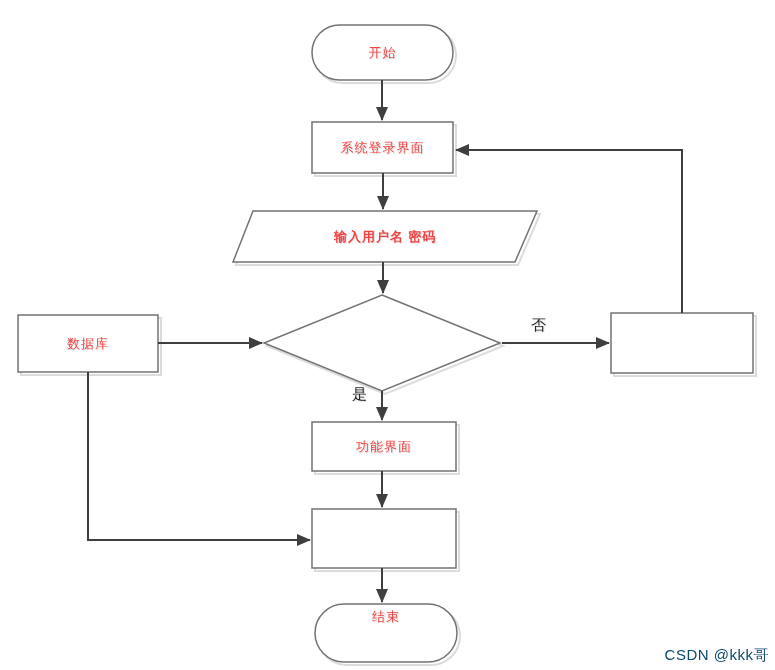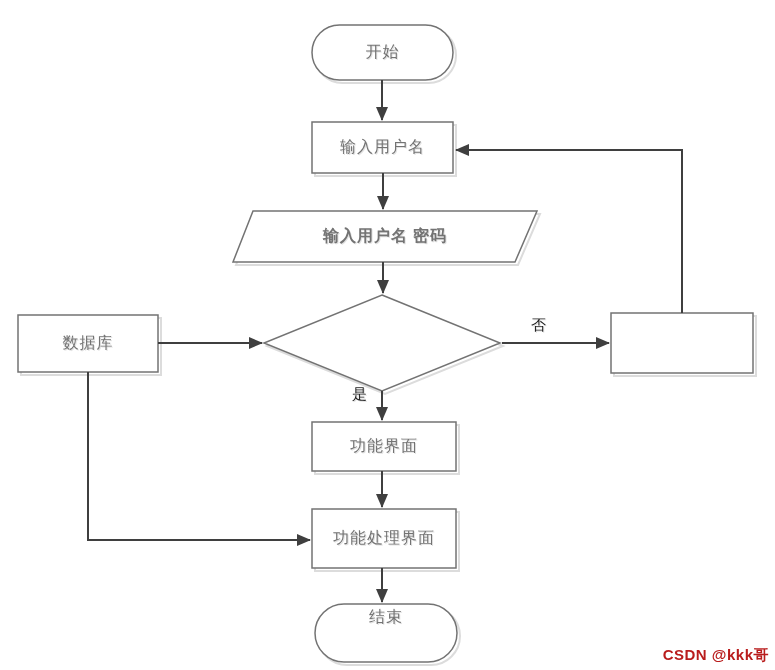--- a/index.html
+++ b/index.html
@@ -18,44 +18,43 @@
   .canvas svg {
     position: absolute;
     left: 0;
     top: 0;
   }
   .node-label {
     position: absolute;
     display: flex;
     align-items: center;
     justify-content: center;
-    font-size: 16px;
+    font-size: 13px;
     letter-spacing: 1px;
-    color: #737373;
+    color: #ef4444;
     text-shadow: 1px 1px 0 rgba(190,190,190,0.45);
     white-space: nowrap;
     pointer-events: none;
   }
   .edge-label {
     position: absolute;
     font-size: 15px;
     color: #1c1c1c;
     text-shadow: 1px 1px 0 rgba(190,190,190,0.45);
     pointer-events: none;
   }
   .watermark {
     position: absolute;
     right: 6px;
     bottom: 5px;
     font-family: "Liberation Sans", sans-serif;
     font-size: 15px;
-    color: #b91c1c;
+    color: #0c4a6e;
     letter-spacing: 0.5px;
     pointer-events: none;
-    font-weight: bold;
   }
 </style>
 </head>
 <body>
 
 <div class="canvas">
 
   <svg width="775" height="670" viewBox="0 0 775 670">
     <defs>
       <marker id="arrow" markerUnits="userSpaceOnUse" markerWidth="15" markerHeight="13" refX="13" refY="6" orient="auto">
@@ -95,24 +94,23 @@
       <path d="M502,343 L609,343" marker-end="url(#arrow)"></path>
       <path d="M158,343 L262,343" marker-end="url(#arrow)"></path>
       <path d="M88,372 L88,540 L310,540" marker-end="url(#arrow)"></path>
       <path d="M682,313 L682,150 L456,150" marker-end="url(#arrow)"></path>
       <path d="M382,471 L382,507" marker-end="url(#arrow)"></path>
       <path d="M382,568 L382,602" marker-end="url(#arrow)"></path>
     </g>
   </svg>
 
   <div class="node-label" style="left:312px; top:25px;  width:141px; height:55px;">开始</div>
-  <div class="node-label" style="left:312px; top:122px; width:141px; height:51px;">输入用户名</div>
+  <div class="node-label" style="left:312px; top:122px; width:141px; height:51px;">系统登录界面</div>
   <div class="node-label" style="left:233px; top:211px; width:304px; height:51px;font-weight:bold;">输入用户名 密码</div>
   <div class="node-label" style="left:18px;  top:315px; width:140px; height:57px;">数据库</div>
   <div class="node-label" style="left:312px; top:422px; width:144px; height:49px;text-align:right;">功能界面</div>
-  <div class="node-label" style="left:312px; top:509px; width:144px; height:59px;">功能处理界面</div>
   <div class="node-label" style="left:315px; top:588px; width:142px; height:58px;">结束</div>
 
   <div class="edge-label" style="left:352px; top:385px;">是</div>
   <div class="edge-label" style="left:531px; top:316px;">否</div>
 
   <div class="watermark">CSDN @kkk哥</div>
 </div>
 
 </body></html>

